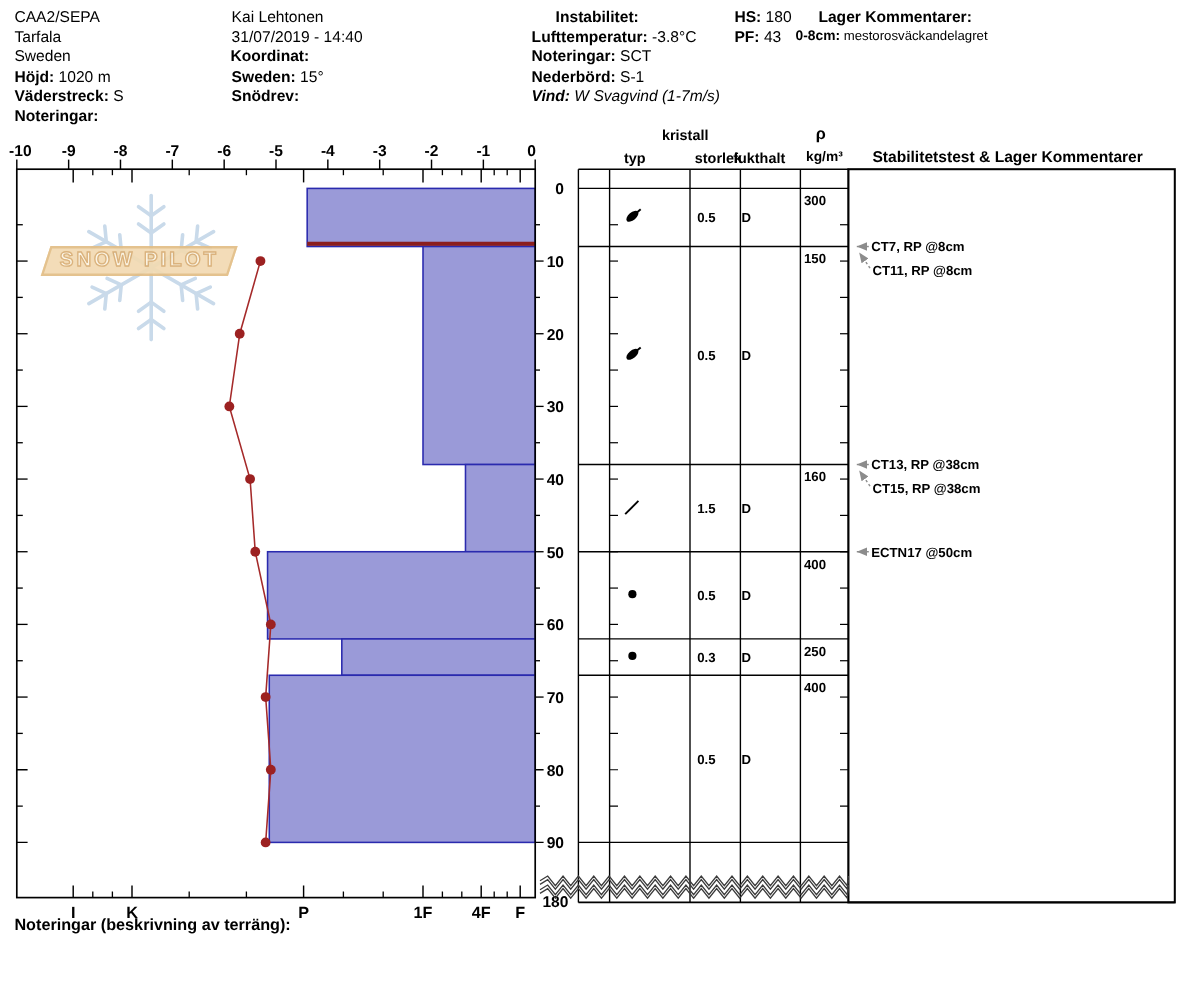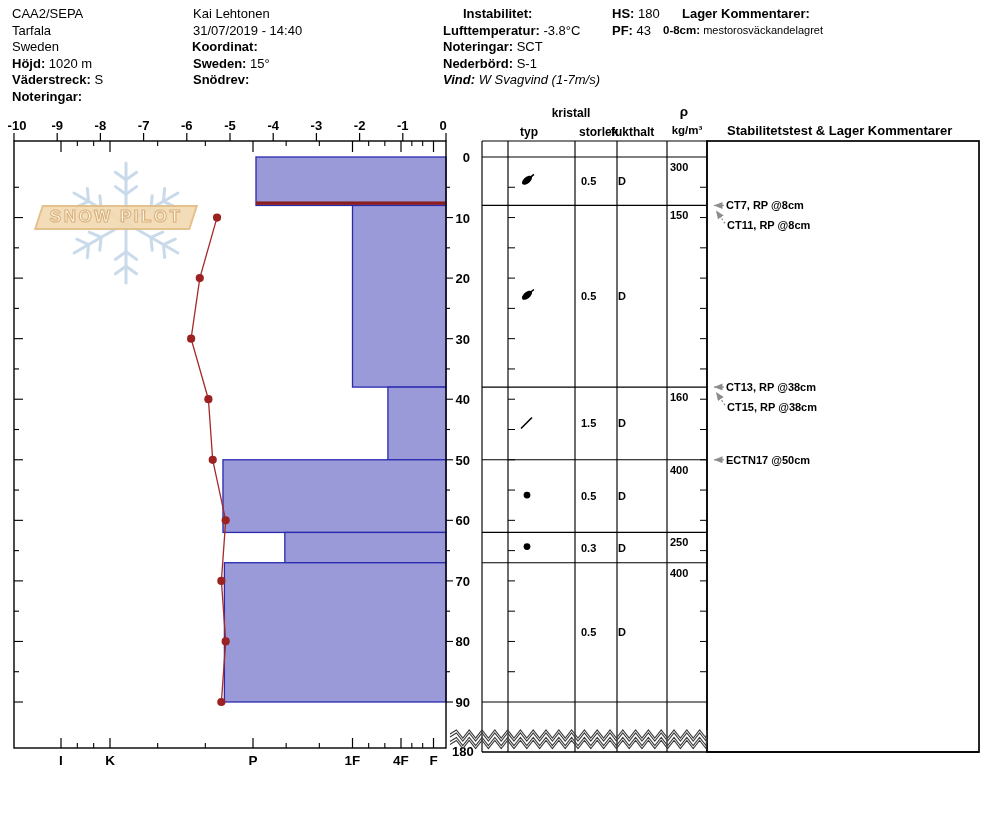--- a/index.html
+++ b/index.html
@@ -316,13 +316,14 @@
       <line x1="725" y1="223.44444444444446" x2="716" y2="210.44444444444446" stroke="#8c8c8c" stroke-width="1.2" stroke-dasharray="2,2" marker-end="url(#arr)"></line>
       <text x="727" y="229.44444444444446" font-family="&quot;Liberation Sans&quot;,sans-serif" font-size="11" font-weight="bold" fill="#000" text-anchor="start">CT11, RP @8cm</text>
       <line x1="724" y1="387.1111111111111" x2="714" y2="387.1111111111111" stroke="#8c8c8c" stroke-width="1.2" marker-end="url(#arr)"></line>
       <text x="726" y="391.1111111111111" font-family="&quot;Liberation Sans&quot;,sans-serif" font-size="11" font-weight="bold" fill="#000" text-anchor="start">CT13, RP @38cm</text>
       <line x1="725" y1="405.1111111111111" x2="716" y2="392.1111111111111" stroke="#8c8c8c" stroke-width="1.2" stroke-dasharray="2,2" marker-end="url(#arr)"></line>
       <text x="727" y="411.1111111111111" font-family="&quot;Liberation Sans&quot;,sans-serif" font-size="11" font-weight="bold" fill="#000" text-anchor="start">CT15, RP @38cm</text>
       <line x1="724" y1="459.77777777777777" x2="714" y2="459.77777777777777" stroke="#8c8c8c" stroke-width="1.2" marker-end="url(#arr)"></line>
       <text x="726" y="463.77777777777777" font-family="&quot;Liberation Sans&quot;,sans-serif" font-size="11" font-weight="bold" fill="#000" text-anchor="start">ECTN17 @50cm</text>
     </svg>
 
+  <div id="footer-note">Noteringar (beskrivning av terräng):</div>
 </div>
 
 </body></html>

